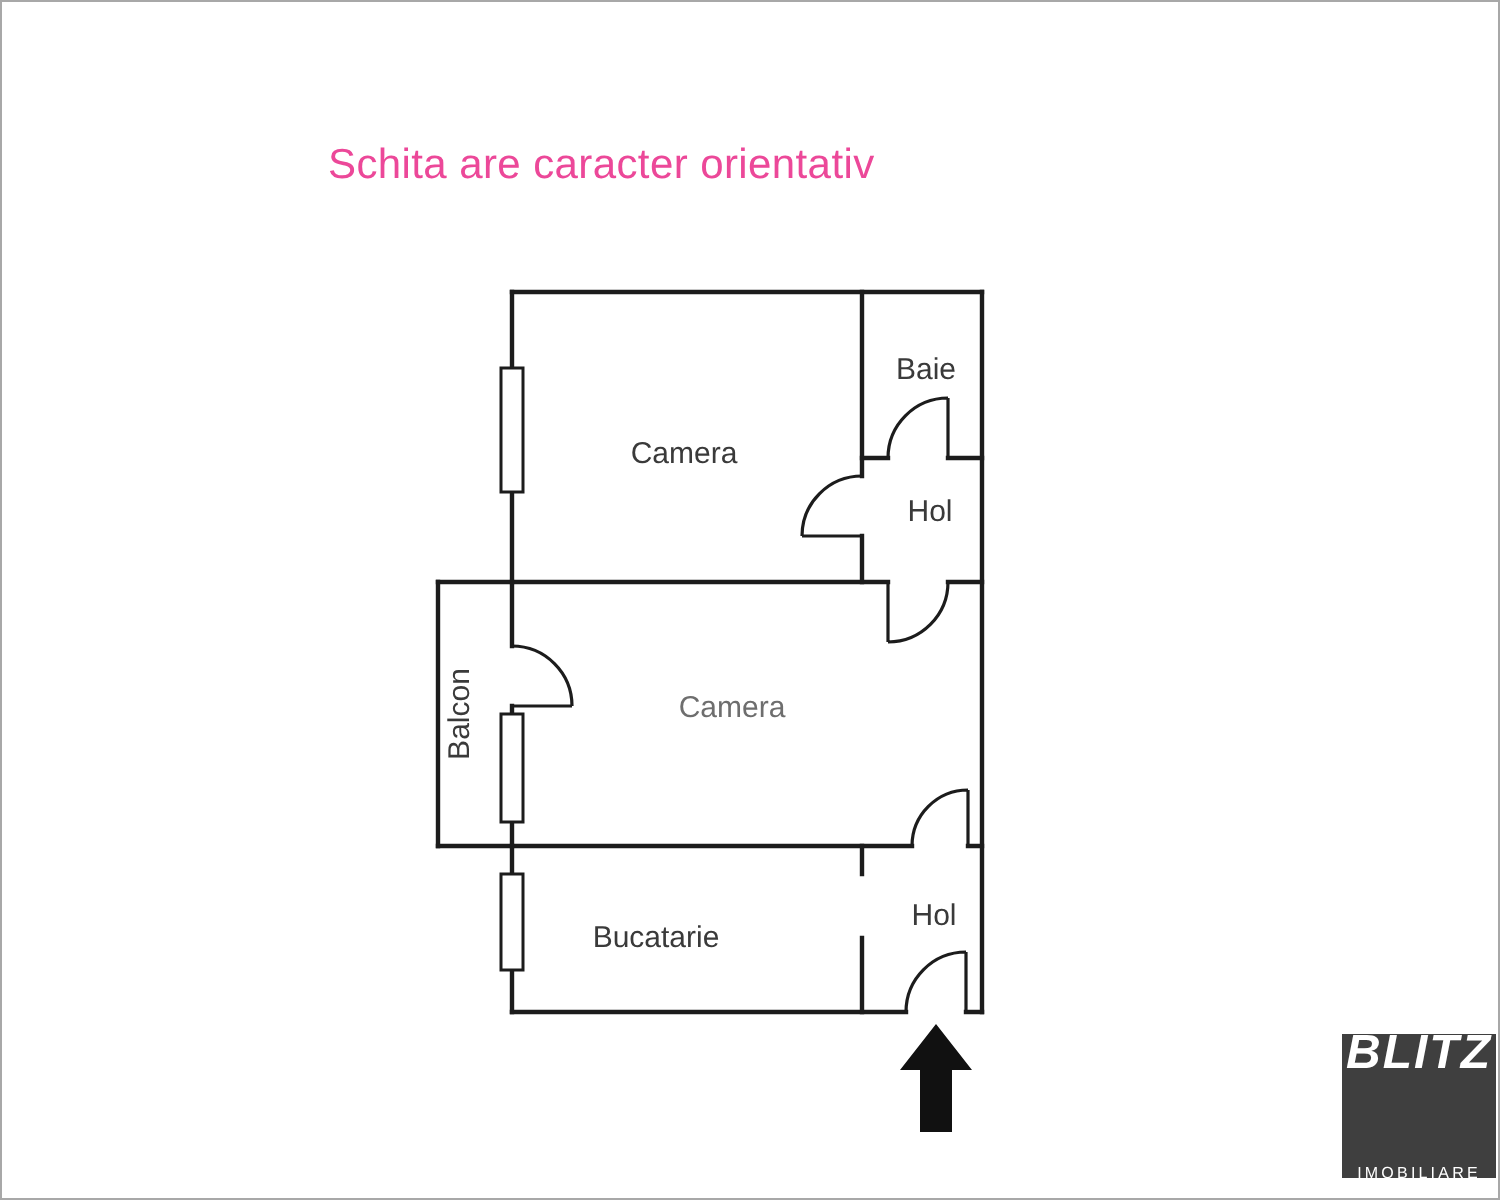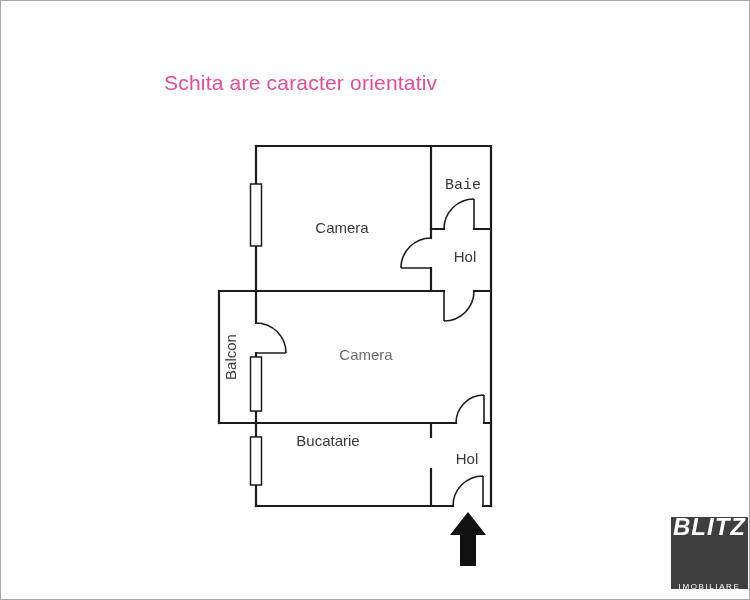--- a/index.html
+++ b/index.html
@@ -94,25 +94,25 @@
       <path d="M443,290 V320 M443,320 A30,30 0 0 0 473,290"></path>
       <path d="M255,352 H285 M285,352 A30,30 0 0 0 255,322"></path>
       <path d="M483,422 V394 M483,394 A28,28 0 0 0 455,422"></path>
       <path d="M482,505 V475 M482,475 A30,30 0 0 0 452,505"></path>
     </g>
 
     <polygon fill="#111111" points="459,565 459,534 449,534 467,511 485,534 475,534 475,565"></polygon>
   </svg>
 
   <div class="room-label" style="left:341px;top:226px;">Camera</div>
-  <div class="room-label" style="left:462px;top:184px;font-family:Liberation Mono, monospace;">Baie</div>
+  <div class="room-label" style="left:462px;top:184px;">Baie</div>
   <div class="room-label" style="left:464px;top:255px;">Hol</div>
   <div class="room-label gray" style="left:365px;top:353px;">Camera</div>
   <div class="room-label rot" style="left:229px;top:356px;">Balcon</div>
-  <div class="room-label" style="left:327px;top:439px;">Bucatarie</div>
+  <div class="room-label" style="left:327px;top:468px;">Bucatarie</div>
   <div class="room-label" style="left:466px;top:457px;">Hol</div>
 
   <div class="logo">
     <div class="logo-line1">BLITZ</div>
     <div class="logo-line2">IMOBILIARE</div>
   </div>
 
 </div>
 
 </body></html>

